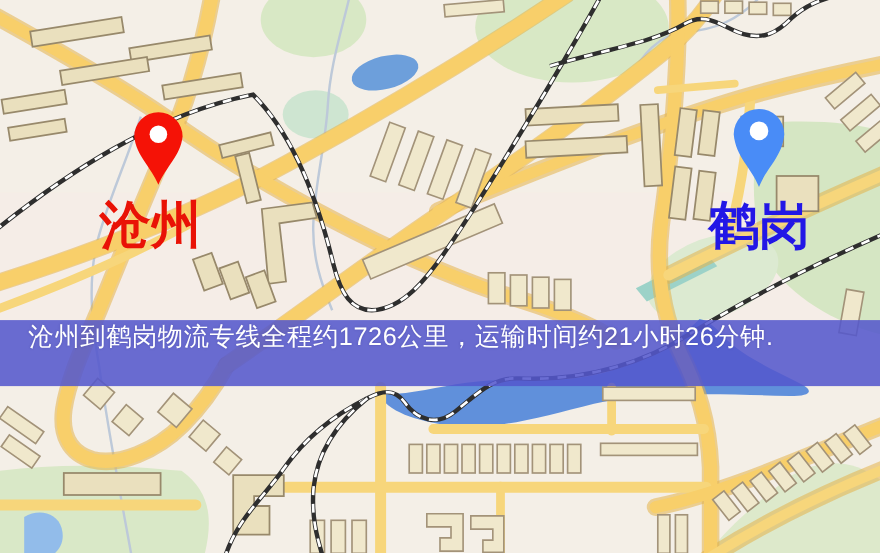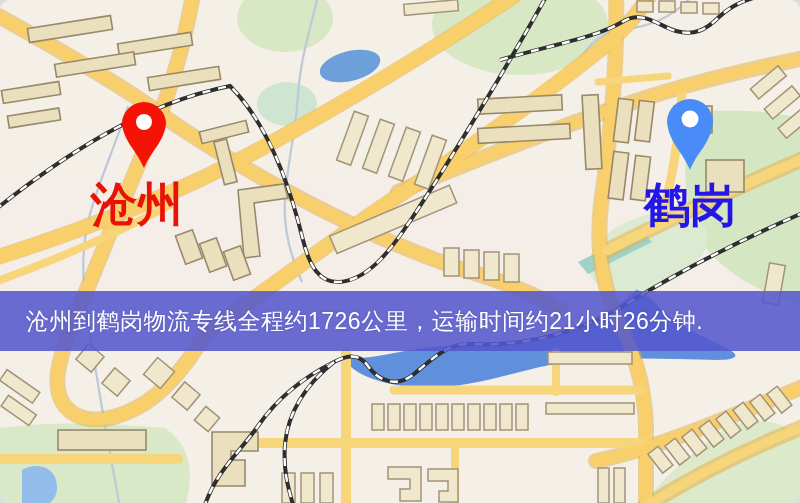--- a/index.html
+++ b/index.html
@@ -1,21 +1,21 @@
 <!DOCTYPE html>
 <html><head>
 <meta charset="utf-8">
 <style>
   html,body{margin:0;padding:0;background:#ddd;}
   #screen{position:relative;width:800px;height:503px;overflow:hidden;
-          font-family:"Liberation Sans", sans-serif;background:#f4efe7;border-radius:11px;}
+          font-family:"Liberation Sans", sans-serif;background:#f4efe7;}
   #map-svg{position:absolute;left:0;top:0;filter:blur(.4px) saturate(1.04);}
   .city-label{font-family:"Liberation Serif", serif;font-weight:600;font-size:46px;}
   #banner{position:absolute;left:0;top:291px;width:800px;height:60px;
-          background:rgba(84,87,205,.87);display:flex;align-items:center;}
+          background:rgba(84,87,205,.87);display:flex;align-items:flex-start;}
   #banner span{color:#fff;font-size:23px;padding-left:26px;letter-spacing:.5px;
           text-shadow:0 0 2px rgba(40,40,120,.35);white-space:nowrap;}
   .rail-base{fill:none;stroke:#2e2e2e;stroke-width:4;}
   .rail-dash{fill:none;stroke:#ffffff;stroke-width:2.4;stroke-dasharray:8 8;}
   .road-case{fill:none;stroke:#e2b24f;stroke-width:16;stroke-linecap:round;opacity:.55;}
   .road-fill{fill:none;stroke:#f6cf6e;stroke-linecap:round;}
   .road-lite{fill:none;stroke:#f6d67f;stroke-linecap:round;}
   .bld{fill:#eae0bf;stroke:#97896c;stroke-width:1.6;}
   .bld2{fill:#f0e8cd;stroke:#a2937a;stroke-width:1.5;}
   .stream{fill:none;stroke:#bdc9d8;stroke-width:2.2;}

